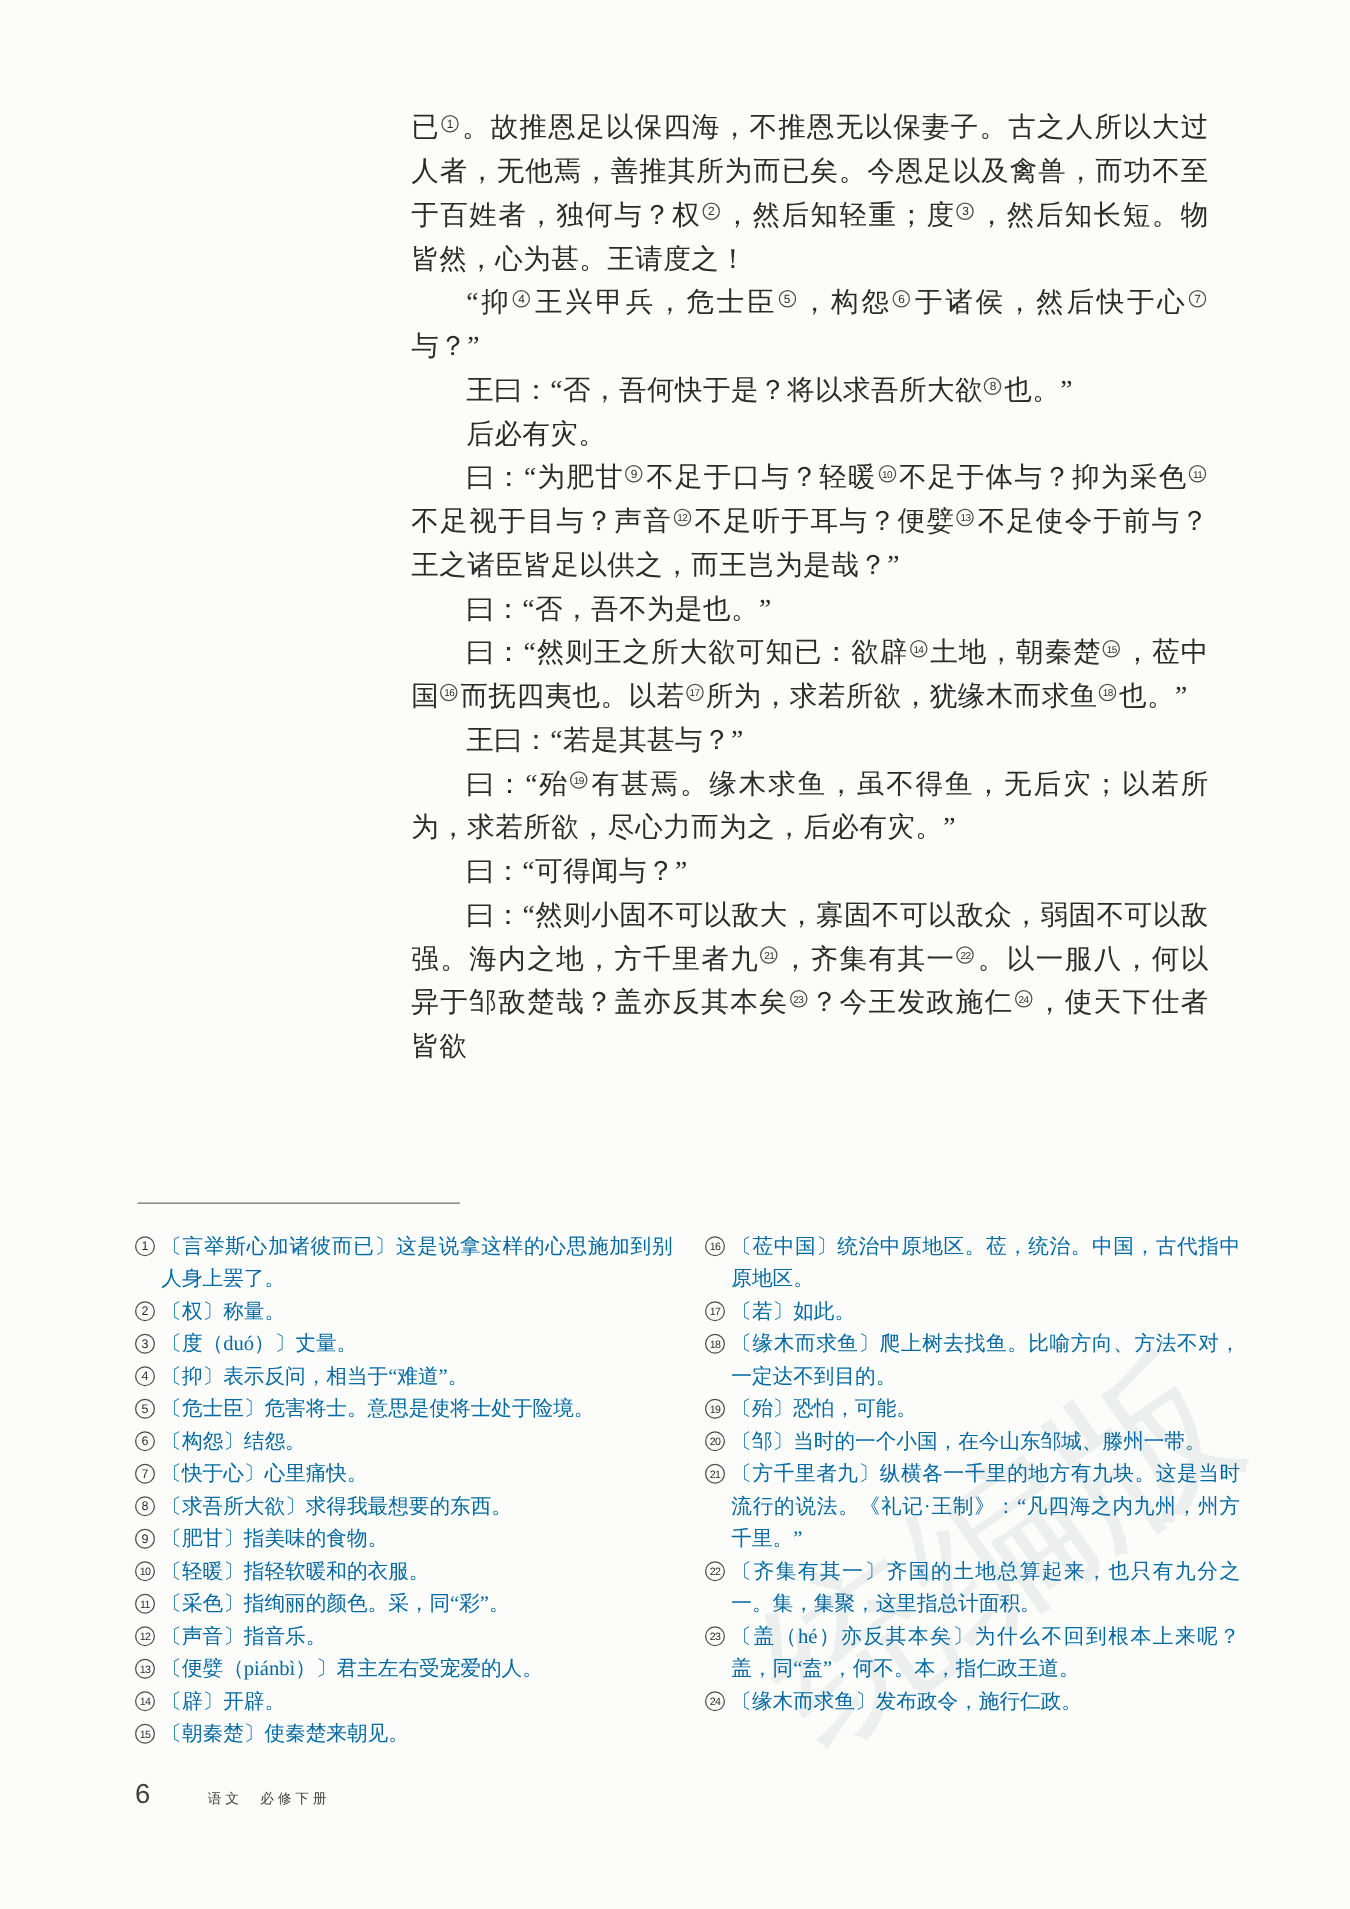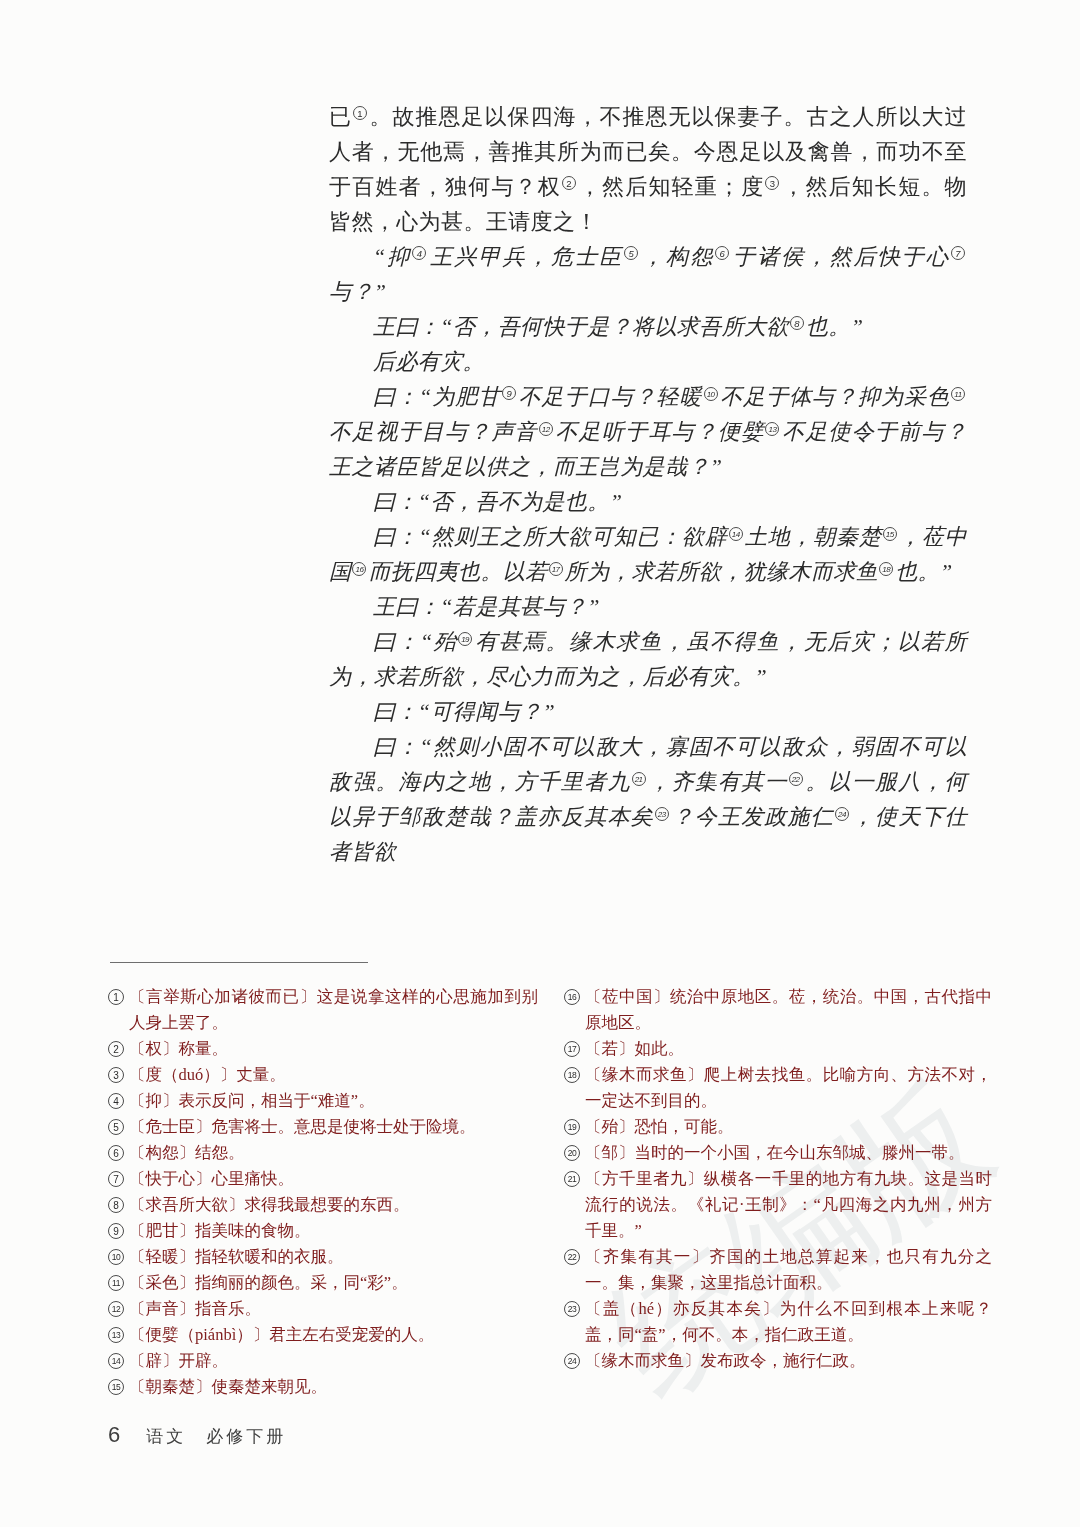--- a/index.html
+++ b/index.html
@@ -8,30 +8,30 @@
     width:1080px; height:1527px;
     position:relative;
     background:#fcfcfb;
     font-family:"Liberation Serif","DejaVu Serif",serif;
     color:#2b2b2b;
     overflow:hidden;
   }
 
   
   .main-text {
-    position:absolute; left:329px; top:99px; width:638px;
+    position:absolute; left:329px; top:84px; width:638px;
   }
   .para {
     margin:0;
     font-size:22px;
     line-height:35px;
     text-align:justify;
     letter-spacing:0.4px;
   }
-  .para.indent { text-indent:2em;font-style:italic; }
+  .para.indent { text-indent:2em; }
 
   
   .circ {
     display:inline-block;
     width:14px; height:14px; line-height:13px;
     border:1px solid #4c4c4c; border-radius:50%;
     text-align:center;
     font-size:9.5px;
     font-family:"Liberation Sans","DejaVu Sans",sans-serif;
     vertical-align:7px;
@@ -57,35 +57,35 @@
     flex:0 0 auto;
     width:16px; height:16px; line-height:15px;
     border:1px solid #4c4c4c; border-radius:50%;
     text-align:center;
     font-size:10px;
     font-family:"Liberation Sans","DejaVu Sans",sans-serif;
     margin:5px 5px 0 0;
     letter-spacing:0;
   }
   .fn-num.two { font-size:8.5px; letter-spacing:-0.5px; }
-  .fn-text { flex:1 1 auto; text-align:justify; color:#7f1d1d; }
+  .fn-text { flex:1 1 auto; text-align:justify; color:#0369a1; }
 
   
   .footer {
     position:absolute; left:108px; top:1422px;
     display:flex; align-items:baseline;
     color:#3f3f3f;
   }
   .page-num {
     font-size:22px;
     font-family:"Liberation Sans","DejaVu Sans",sans-serif;
   }
   .book-label {
-    font-size:17px;
-    margin-left:26px;
+    font-size:11px;
+    margin-left:46px;
     letter-spacing:3px;
   }
 
   
   .watermark {
     position:absolute; left:540px; top:1010px;
     width:520px; height:460px;
     display:flex; align-items:center; justify-content:center;
     font-size:140px;
     color:rgba(148,160,172,0.14);

